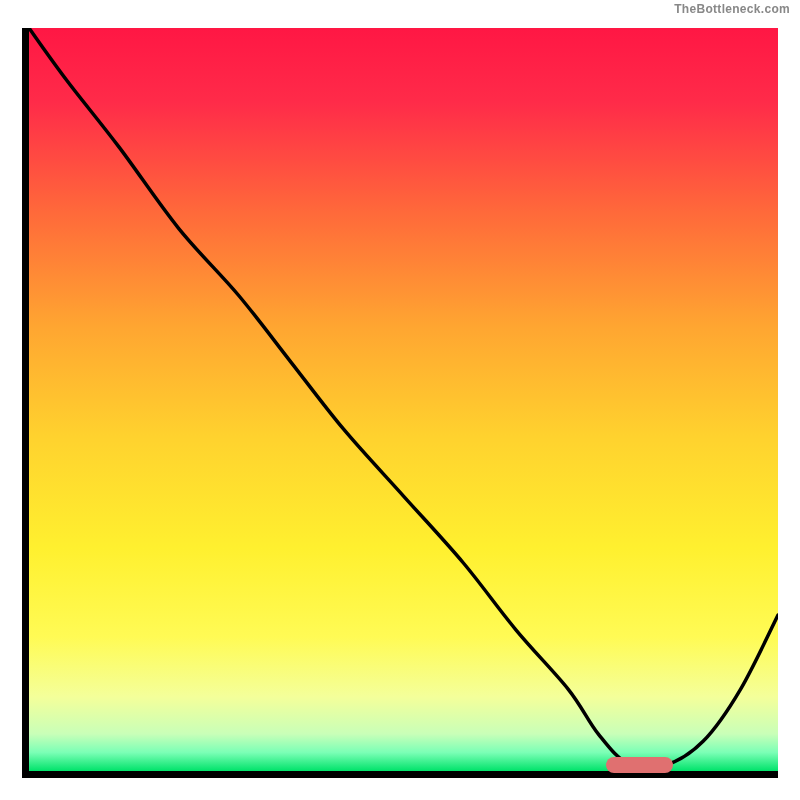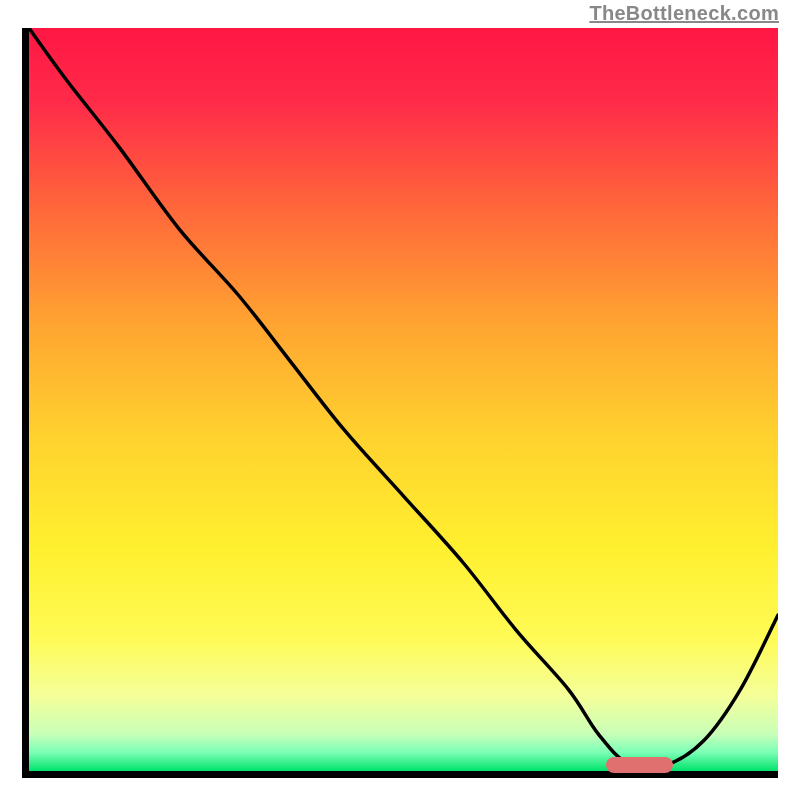--- a/index.html
+++ b/index.html
@@ -12,27 +12,26 @@
     overflow: hidden;
   }
   .container {
     position: relative;
     width: 800px;
     height: 800px;
   }
   .attribution {
     position: absolute;
     top: 2px;
-    right: 21px;
+    right: 10px;
     color: #888;
-    font-size: 20px;
+    font-size: 12px;
     font-weight: bold;
     letter-spacing: 0.3px;
     user-select: none;
-    text-decoration: underline;
   }
   .plot-frame {
     position: absolute;
     left: 22px;
     top: 28px;
     width: 756px;
     height: 750px;
     border-left: 7px solid #000;
     border-bottom: 7px solid #000;
     box-sizing: border-box;

